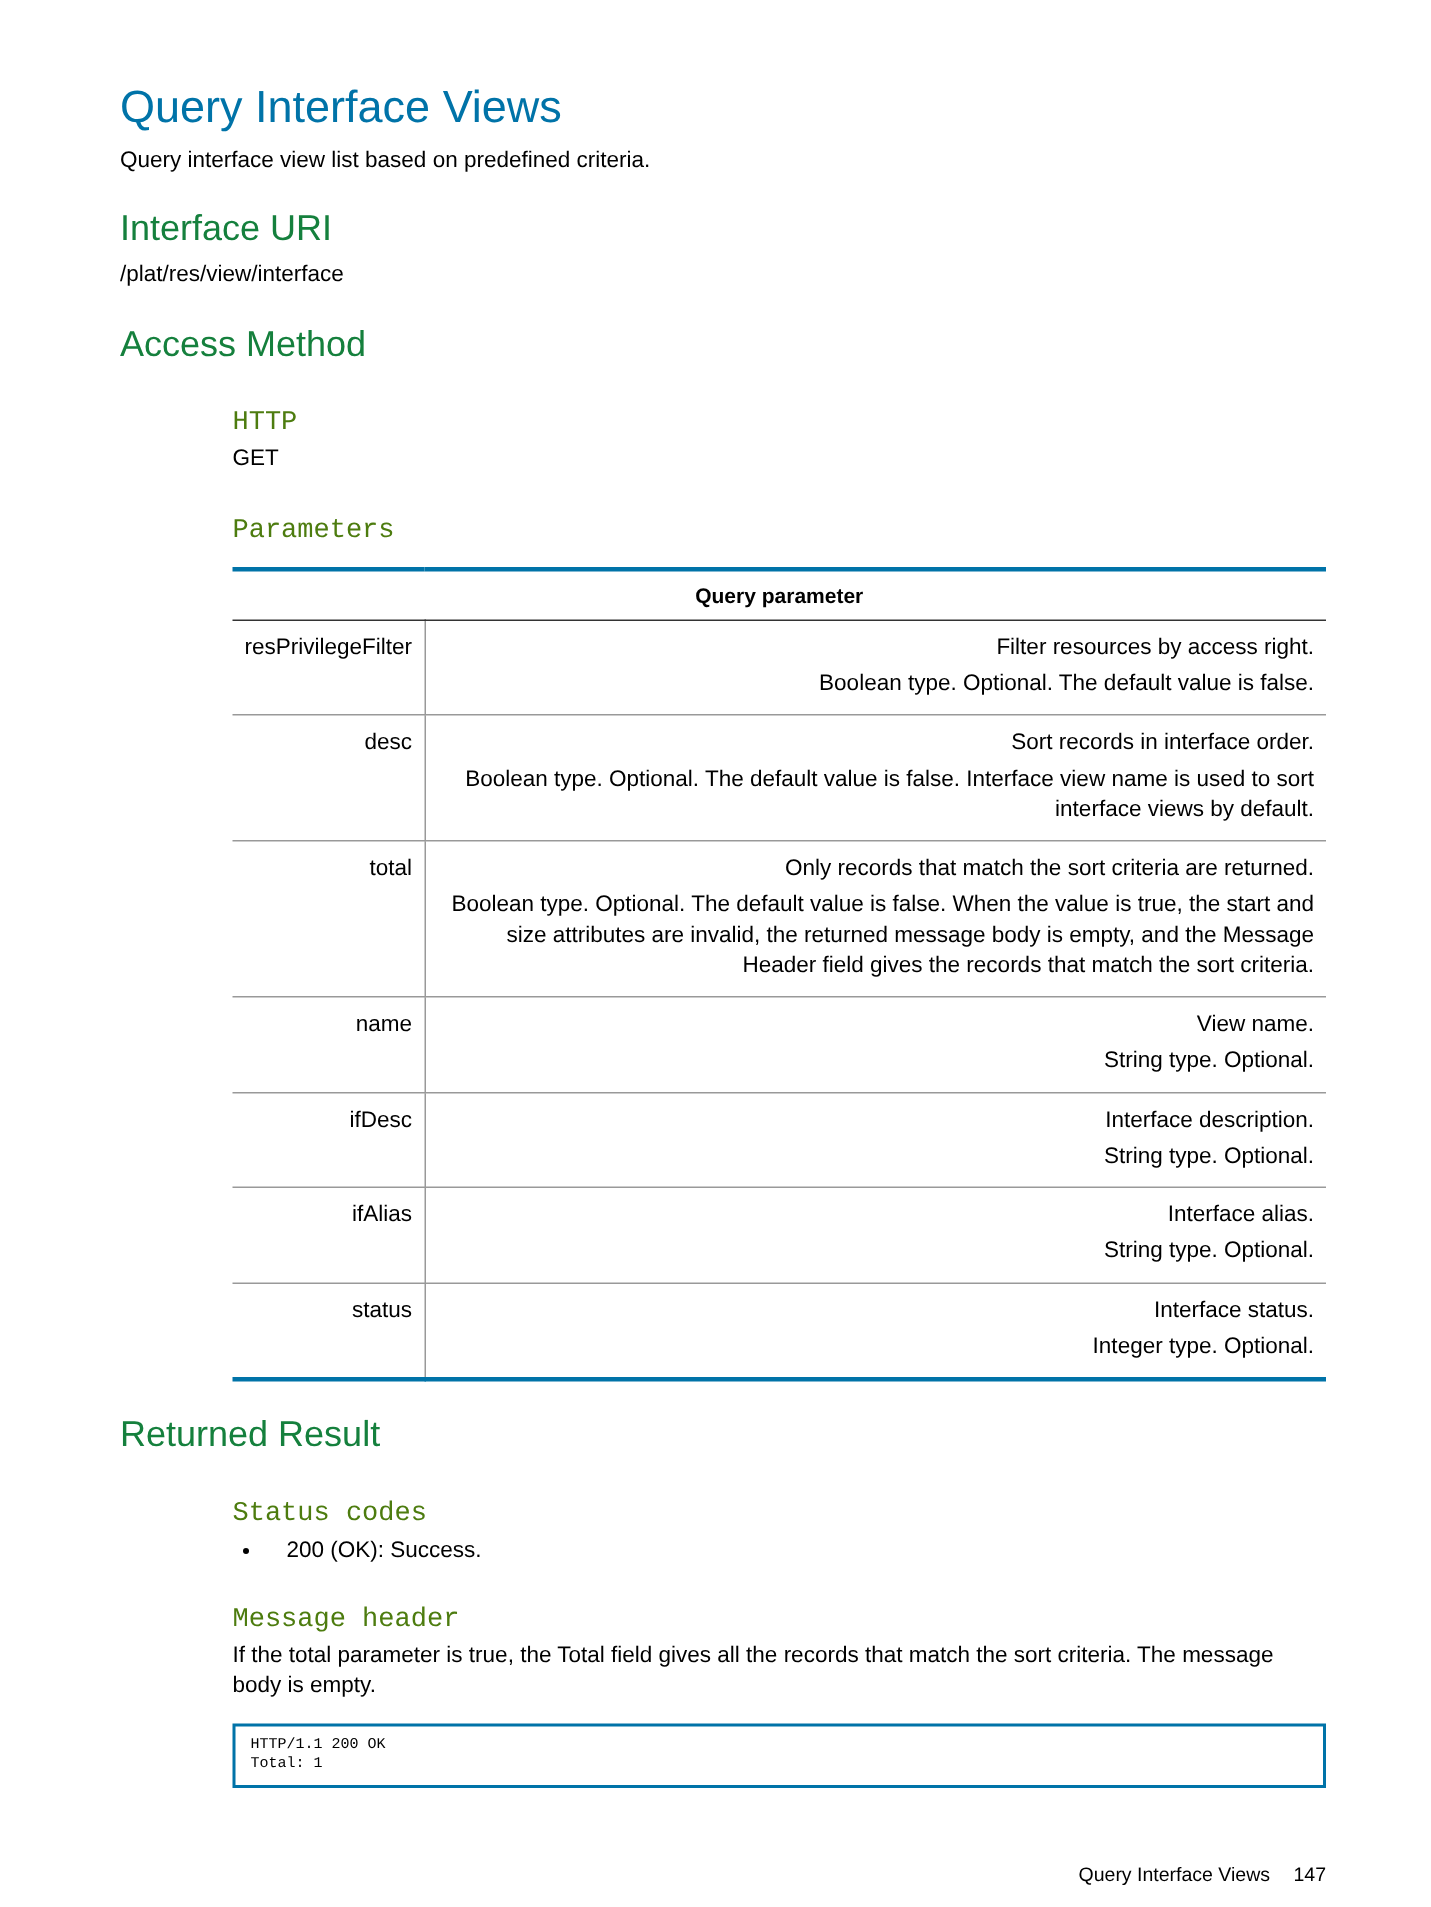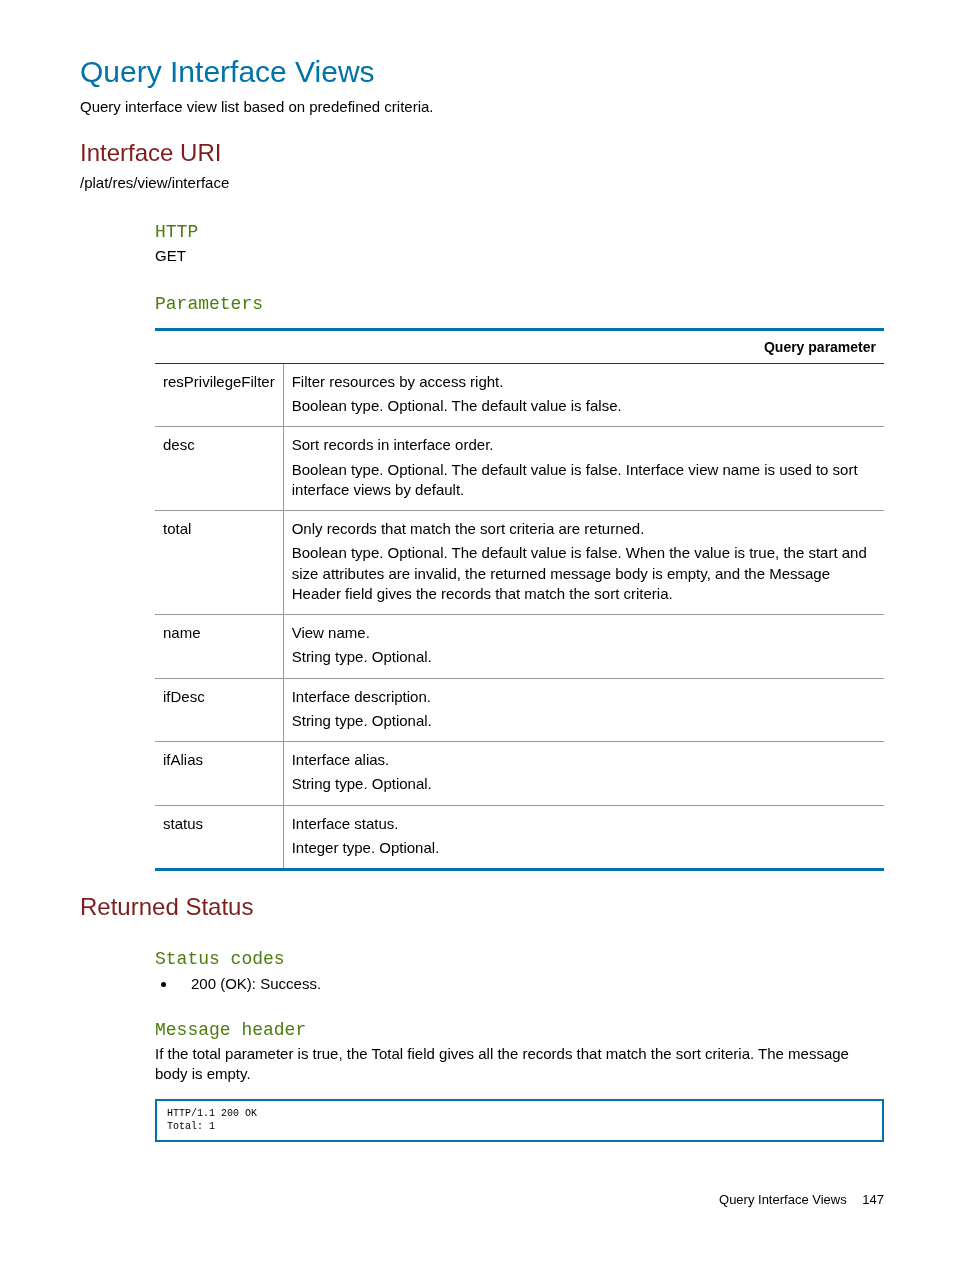--- a/index.html
+++ b/index.html
@@ -17,21 +17,21 @@
     font-weight: 300;
     font-size: 30px;
     color: #0073a8;
     margin: 0 0 8px 0;
     font-family: "Arial Narrow", Arial, sans-serif;
     font-stretch: condensed;
   }
   h2.section {
     font-weight: 300;
     font-size: 24px;
-    color: #7f1d1d;
+    color: #15803d;
     margin: 22px 0 6px 0;
     font-family: "Arial Narrow", Arial, sans-serif;
     font-stretch: condensed;
   }
   h3.sub {
     font-weight: 400;
     font-size: 18px;
     color: #4d7c0f;
     margin: 28px 0 4px 0;
     font-family: Liberation Mono, monospace;
@@ -47,36 +47,37 @@
     font-family: "Arial Narrow", Arial, sans-serif;
     font-stretch: condensed;
   }
   table.params {
     border-collapse: collapse;
     width: 100%;
     margin-top: 14px;
     font-size: 14px;
   }
   table.params th {
-    text-align: right;
+    text-align: center;
     font-weight: bold;
     font-size: 14px;
     padding: 8px 8px;
     border-bottom: 1px solid #333;
     font-family: "Arial Narrow", Arial, sans-serif;
     font-stretch: condensed;
   }
   table.params td {
     vertical-align: top;
     padding: 8px 8px 10px 8px;
     border-bottom: 1px solid #999;
     font-family: "Arial Narrow", Arial, sans-serif;
     font-stretch: condensed;
     font-size: 15px;
     line-height: 1.35;
+    text-align: right;
   }
   table.params td.name {
     border-right: 1px solid #999;
     width: 100px;
     white-space: nowrap;
   }
   table.params {
     border-top: 3px solid #0073a8;
     border-bottom: 3px solid #0073a8;
   }
@@ -117,20 +118,21 @@
 <body>
 
 <div class="page">
 
   <h1 class="main-title">Query Interface Views</h1>
   <p class="body indent">Query interface view list based on predefined criteria.</p>
 
   <h2 class="section">Interface URI</h2>
   <p class="body indent">/plat/res/view/interface</p>
 
+  <h2 class="section">Access Method</h2>
 
   <div class="indent">
     <h3 class="sub">HTTP</h3>
     <p class="body">GET</p>
 
     <h3 class="sub">Parameters</h3>
 
     <table class="params">
       <thead>
         <tr>
@@ -184,21 +186,21 @@
           <td class="name">status</td>
           <td>
             <span class="desc-summary">Interface status.</span>
             <span class="desc-detail">Integer type. Optional.</span>
           </td>
         </tr>
       </tbody>
     </table>
   </div>
 
-  <h2 class="section">Returned Status</h2>
+  <h2 class="section">Returned Result</h2>
 
   <div class="indent">
     <h3 class="sub">Status codes</h3>
     <ul class="status">
       <li>200 (OK): Success.</li>
     </ul>
 
     <h3 class="sub">Message header</h3>
     <p class="body">If the total parameter is true, the Total field gives all the records that match the sort criteria. The message body is empty.</p>
 

